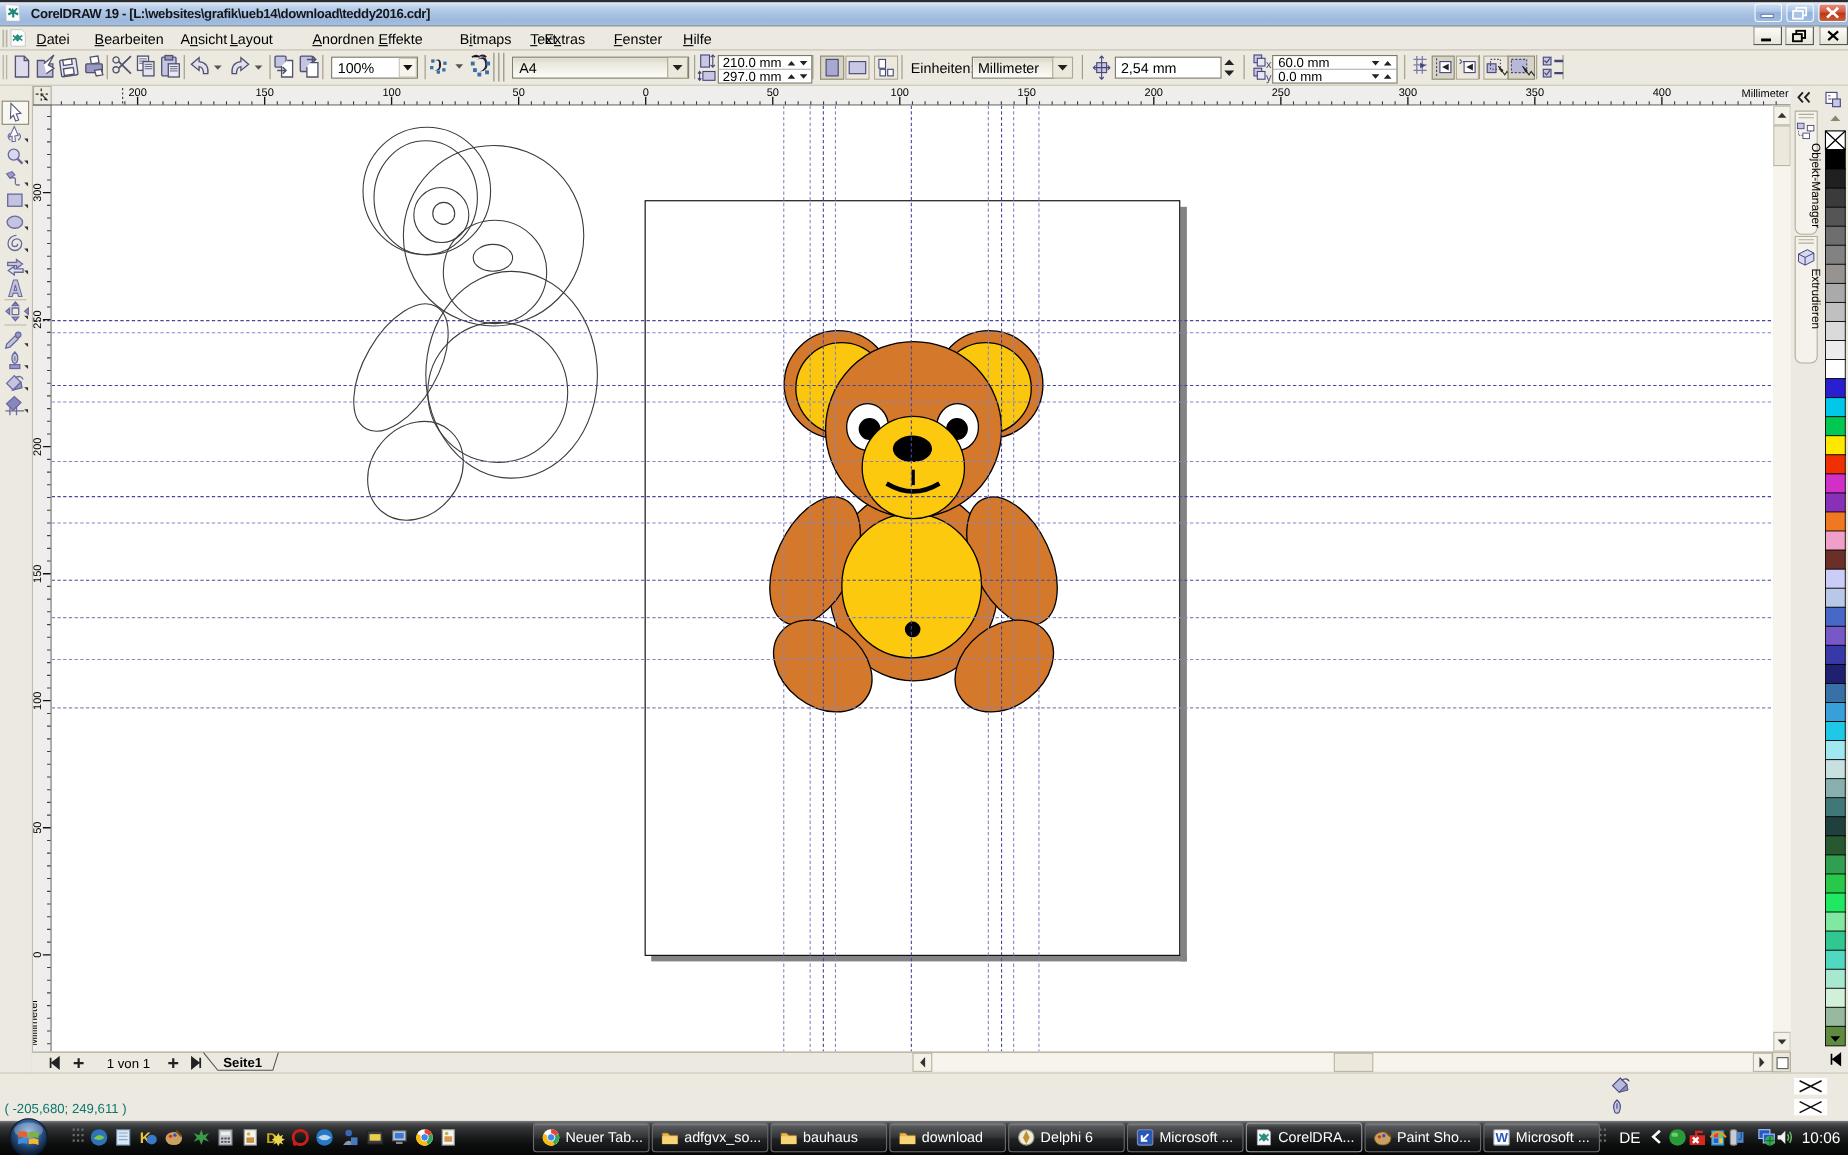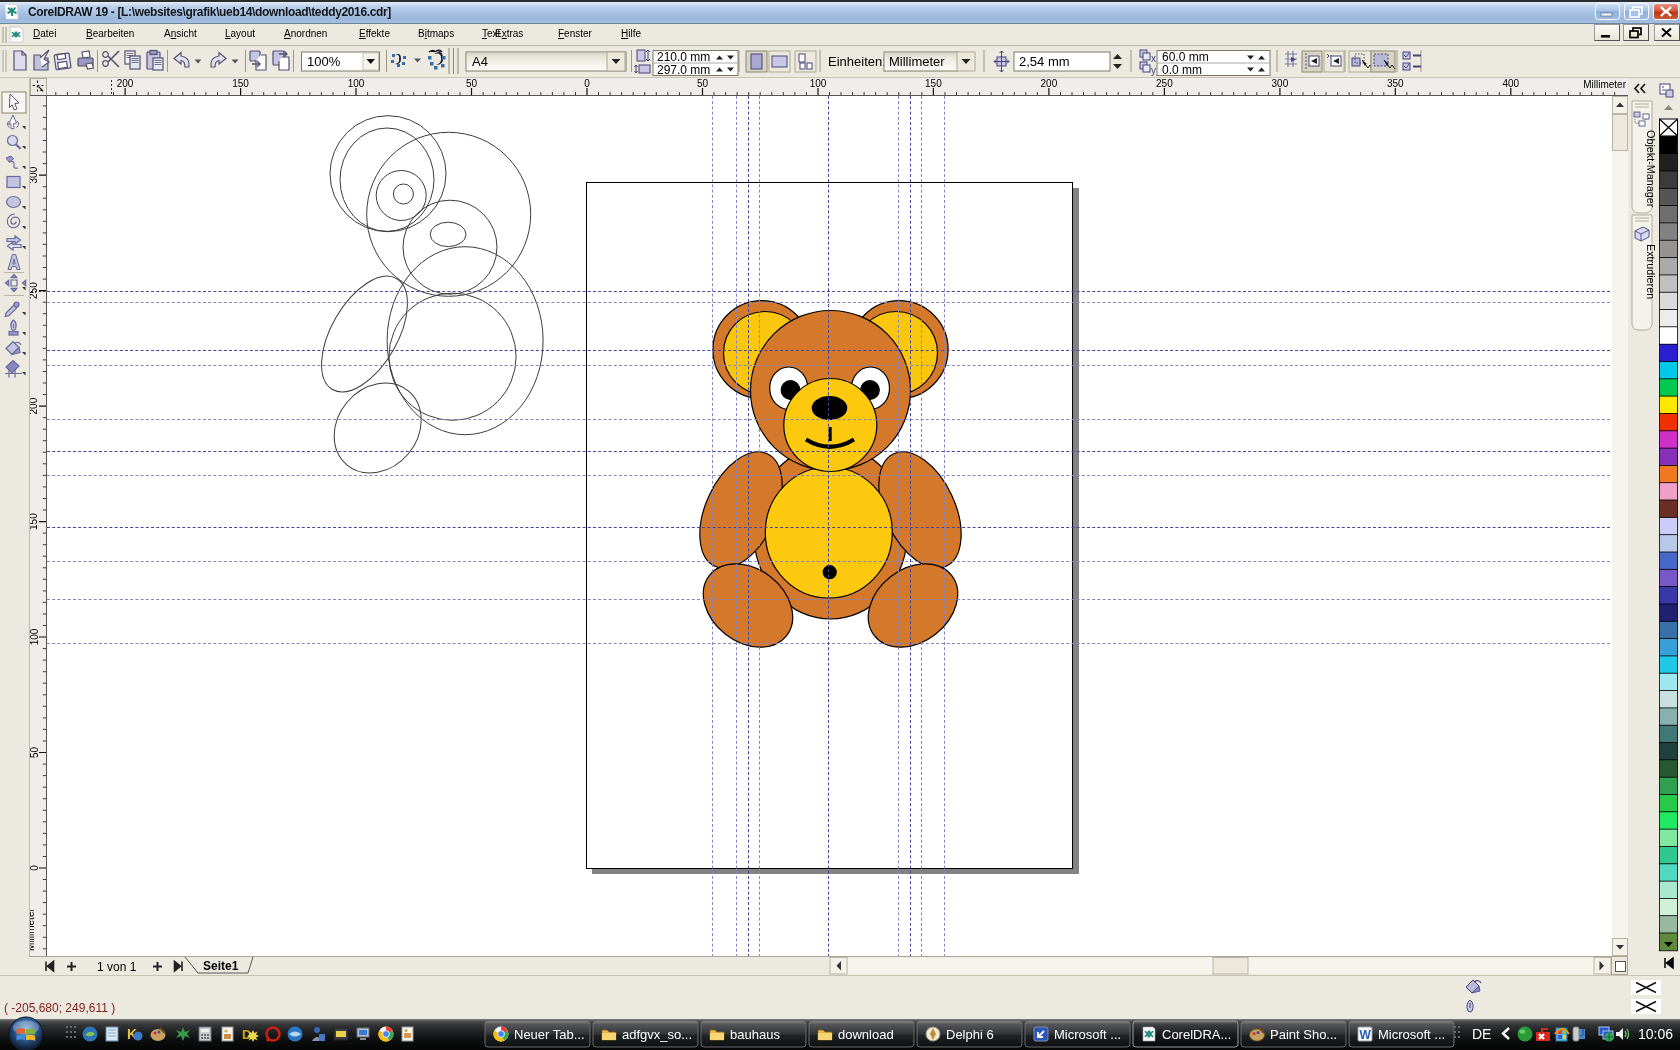--- a/index.html
+++ b/index.html
@@ -9,21 +9,21 @@
   
   #titlebar{left:0;top:0;width:1680px;height:24px;
     background:linear-gradient(#e3edf8 0%,#bdd2ec 20%,#a7c1e2 55%,#9db8dc 80%,#a5bede 100%);
     border-top:2px solid #2a2c30;border-bottom:1px solid #6f86a2;box-sizing:border-box;}
   #titletext{left:28px;top:5px;font-size:12px;font-weight:bold;letter-spacing:-0.35px;color:#13161a;}
   .tbtn{top:3px;width:25px;height:17px;border-radius:3px;border:1px solid #f4f8fc;
     background:linear-gradient(#cfe0f4,#a8c3e6 45%,#91b2dd 50%,#9db9e0);box-sizing:border-box;}
   .tbtn.close{background:linear-gradient(#e89080,#d05a40 45%,#bc3815 55%,#ca5b36);}
   
   #menubar{left:0;top:25px;width:1680px;height:20px;background:#ece9e0;border-bottom:1px solid #b8b4a4;}
-  .menuitem{position:absolute;top:3px;font-size:10px;color:#000;}
+  .menuitem{position:absolute;top:3px;font-size:13px;color:#000;}
   
   #toolbar{left:0;top:46px;width:1680px;height:31px;background:#ece9e0;border-bottom:1px solid #c9c5b4;}
   
   #toolbox{left:0;top:78px;width:29px;height:897px;background:#ece9e0;border-right:1px solid #c0bcac;}
   #canvas{left:47px;top:96px;width:1565px;height:860px;background:#ffffff;}
   #vscroll{left:1612px;top:96px;width:16px;height:860px;background:#f0eee4;}
   #dockstrip{left:1628px;top:78px;width:29px;height:897px;background:#ece9e0;border-left:1px solid #fff;}
   #palette{left:1657px;top:78px;width:23px;height:897px;background:#ece9e0;}
   #pagerow{left:29px;top:956px;width:1583px;height:19px;background:#ece9e0;border-top:1px solid #aaa693;}
   #statusbar{left:0;top:975px;width:1680px;height:44px;background:#ece9e0;border-top:1px solid #c9c5b4;}
@@ -56,23 +56,23 @@
       <path d="M2 1 V17 M5 1 V17" stroke="#b8b4a4" stroke-width="1.5"></path>
     </svg>
   <svg class="abs" style="left:9px;top:26px" width="15" height="17" viewBox="0 0 15 17">
     <polygon points="1,1 11,1 14,4 14,16 1,16" fill="#fdfdfd" stroke="#bbb" stroke-width="0.7"></polygon>
     <path d="M7 5 L9 7 L11 5.5 L11.5 7 L9.5 8.5 L11.5 10 L11 11.5 L9 10 L7 12 L5 10 L3 11.5 L2.5 10 L4.5 8.5 L2.5 7 L3 5.5 L5 7 Z" fill="#2a8d80"></path>
   </svg>
   <div id="menus" style="position:absolute;left:0;top:25px;width:1600px;height:20px">
     <div class="menuitem" style="left:33px"><u>D</u>atei</div>
     <div class="menuitem" style="left:86px"><u>B</u>earbeiten</div>
     <div class="menuitem" style="left:164px">A<u>n</u>sicht</div>
-    <div class="menuitem" style="left:225px"><u>L</u>ayout</div>
+    <div class="menuitem" style="left:209px"><u>L</u>ayout</div>
     <div class="menuitem" style="left:284px"><u>A</u>nordnen</div>
-    <div class="menuitem" style="left:359px"><u>E</u>ffekte</div>
+    <div class="menuitem" style="left:344px"><u>E</u>ffekte</div>
     <div class="menuitem" style="left:418px">B<u>i</u>tmaps</div>
     <div class="menuitem" style="left:482px"><u>T</u>ext</div>
     <div class="menuitem" style="left:495px">E<u>x</u>tras</div>
     <div class="menuitem" style="left:558px"><u>F</u>enster</div>
     <div class="menuitem" style="left:621px"><u>H</u>ilfe</div>
   </div>
 
   <div class="abs" style="left:1594px;top:24px;width:26px;height:17px;background:linear-gradient(#fdfcf8,#e8e5d8);border:1px solid #999;border-right-color:#555;border-bottom-color:#555;box-sizing:border-box"><svg width="24" height="15">
         <rect x="6" y="10" width="9" height="2.6" fill="#000"></rect>
       </svg></div>
@@ -588,21 +588,21 @@
     <rect x="1213" y="957.5" width="35" height="16.5" fill="#ece9dc" stroke="#b9b5a4" stroke-width="1"></rect>
     <rect x="1594" y="957.5" width="17" height="16.5" fill="#f3f1e8" stroke="#b9b5a4" stroke-width="1"></rect>
     <path d="M1599.5 961 L1604 965.8 L1599.5 970.5 Z" fill="#333"></path>
   </svg>
 
   <div class="abs" style="left:1611px;top:956px;width:17px;height:19px;background:#ece9dc;border:1px solid #aaa693;box-sizing:border-box">
     <div style="position:absolute;left:3px;top:4px;width:9px;height:9px;background:#fff;border:1px solid #555"></div>
   </div>
 
   <div class="abs" id="statusbar"></div>
-  <div class="abs" style="left:4px;top:1001px;font-size:12px;color:#7f1d1d">( -205,680; 249,611 )</div>
+  <div class="abs" style="left:4px;top:1001px;font-size:12px;color:#0f766e">( -205,680; 249,611 )</div>
   <svg class="abs" style="left:1455px;top:976px" width="225" height="43" viewBox="0 0 225 43">
 
     <g transform="translate(8,3)">
       <path d="M3 8 L10 1 L16 7 L9 14 Z" fill="#b9b9dc" stroke="#44447a" stroke-width="1"></path>
       <path d="M9 14 L16 7 L17 12 Z" fill="#8888bb" stroke="#44447a" stroke-width="0.8"></path>
       <path d="M11 3 Q16 0 18 4" stroke="#44447a" stroke-width="1.2" fill="none"></path>
     </g>
 
     <rect x="176" y="4" width="30" height="15" fill="#fff"></rect>
     <path d="M181 6.5 L201 16.5 M201 6.5 L181 16.5" stroke="#111" stroke-width="1.4" fill="none"></path>

